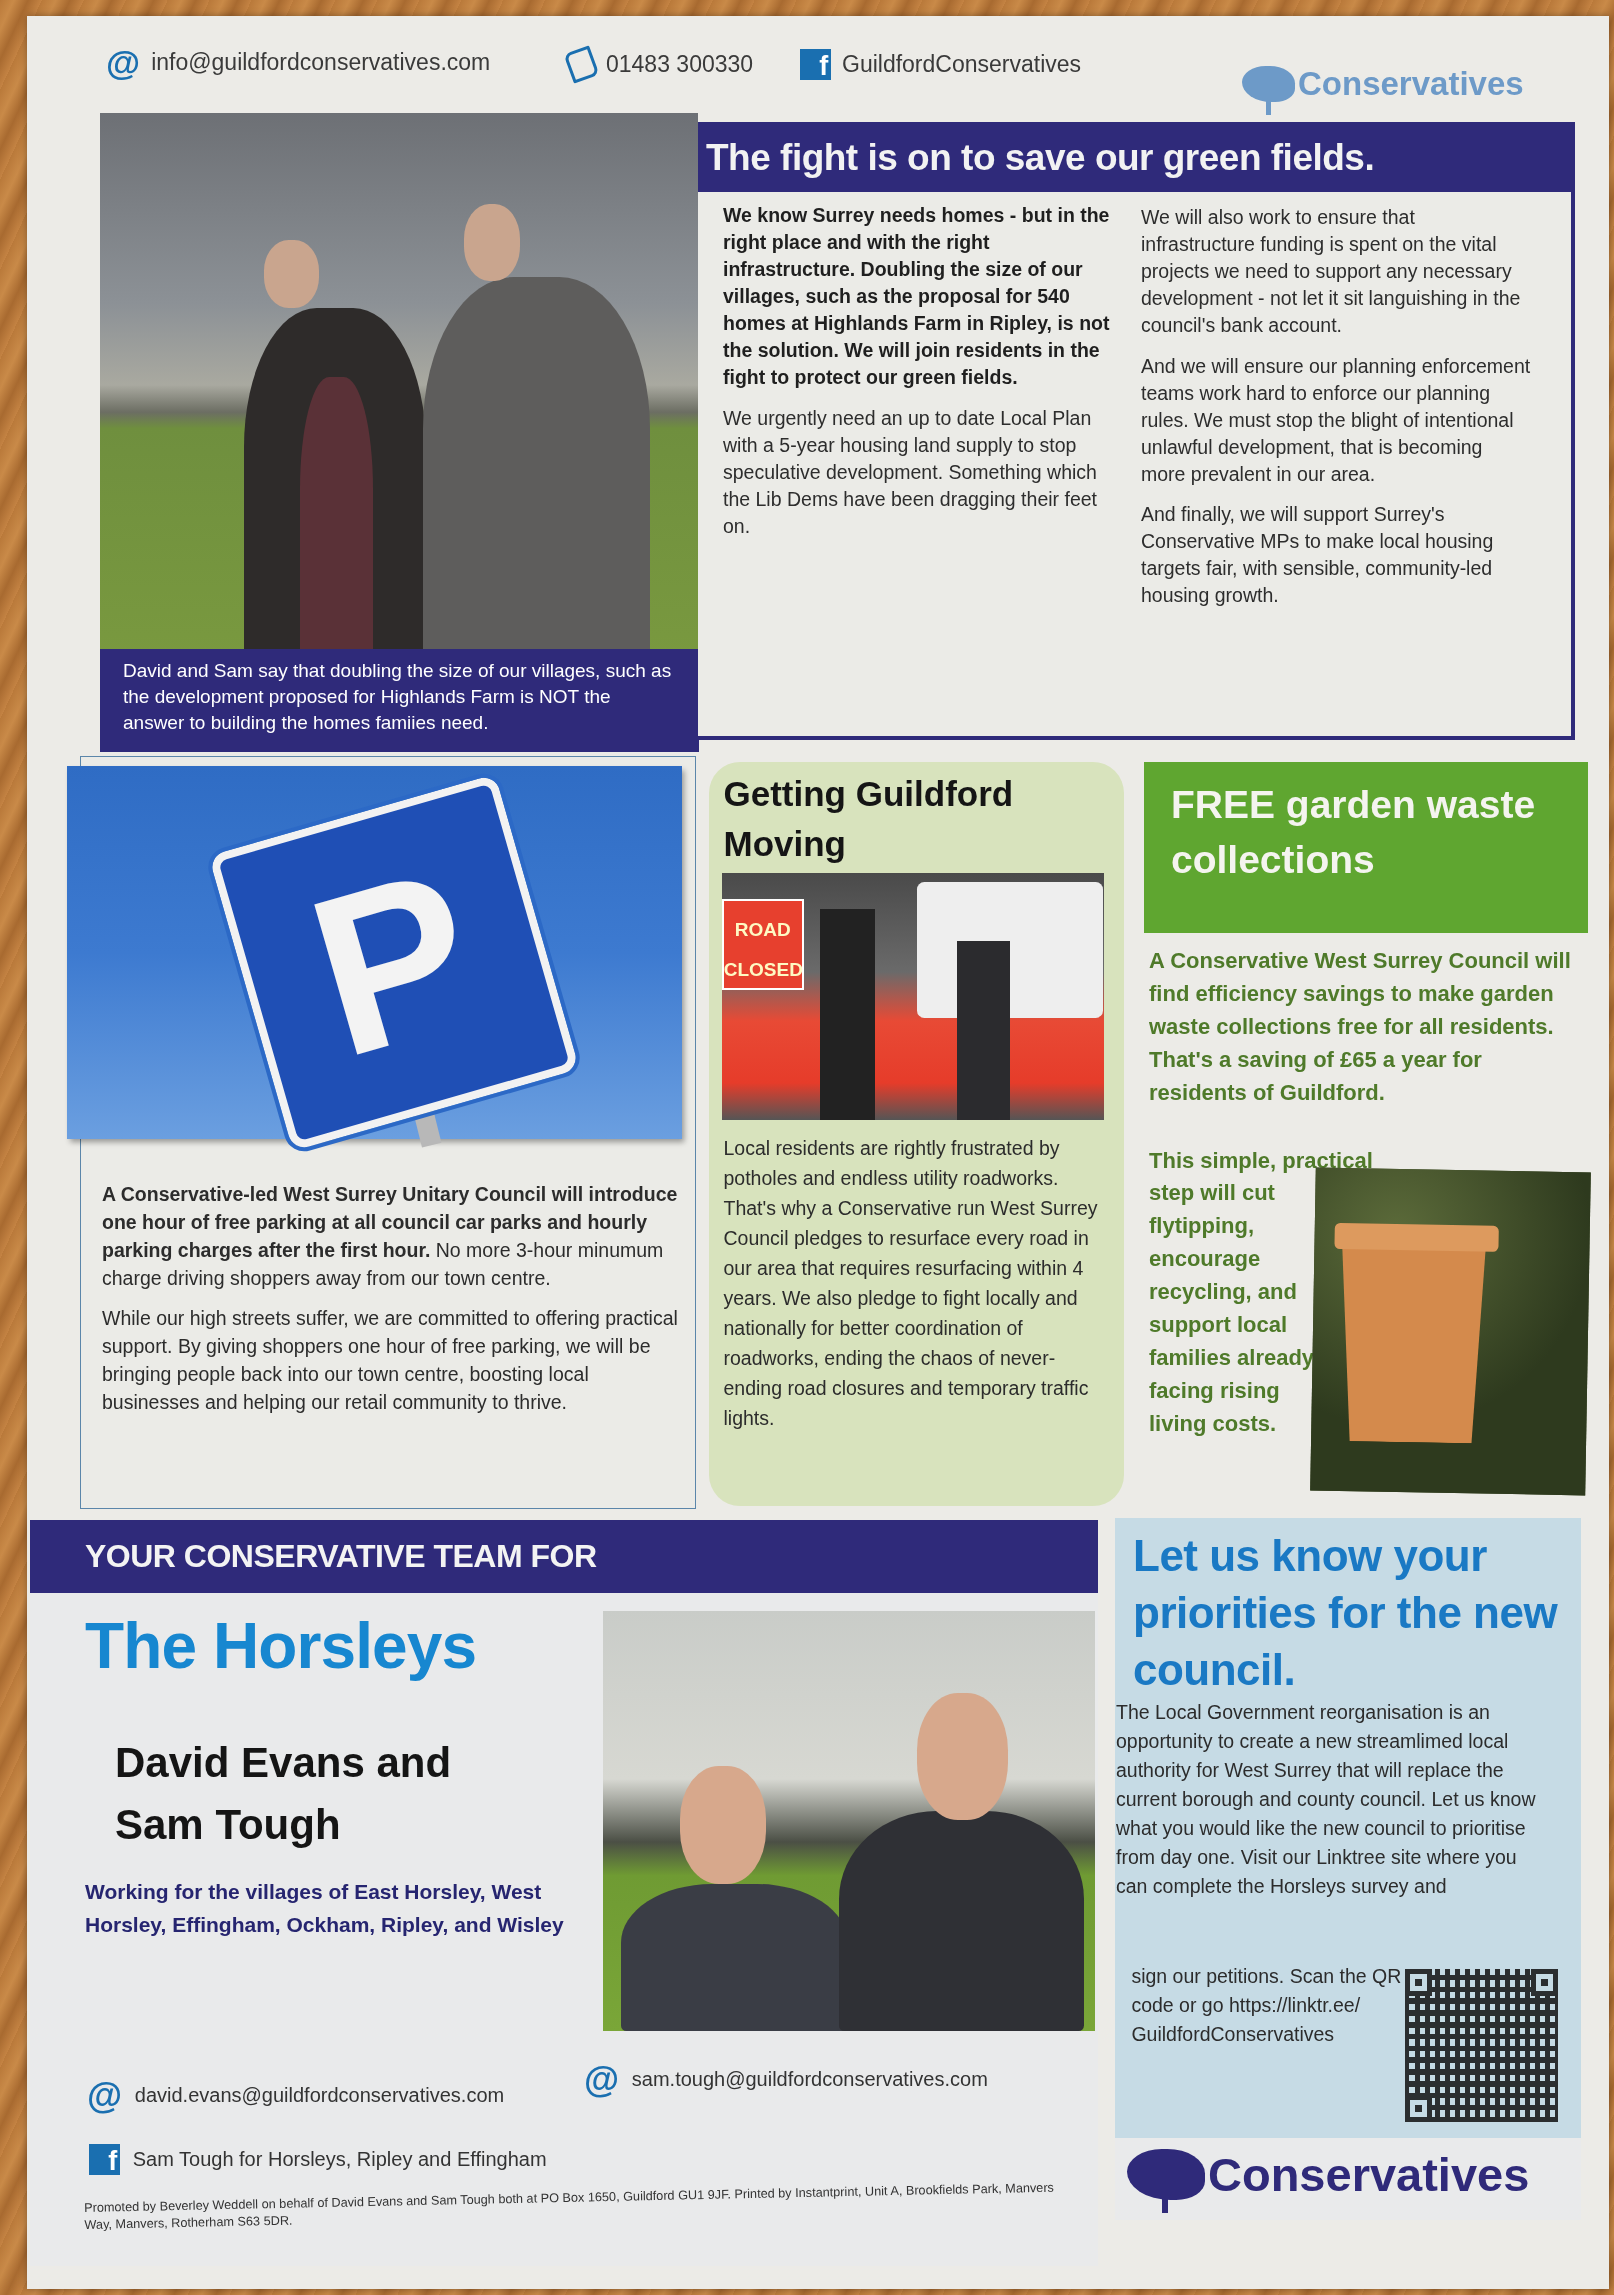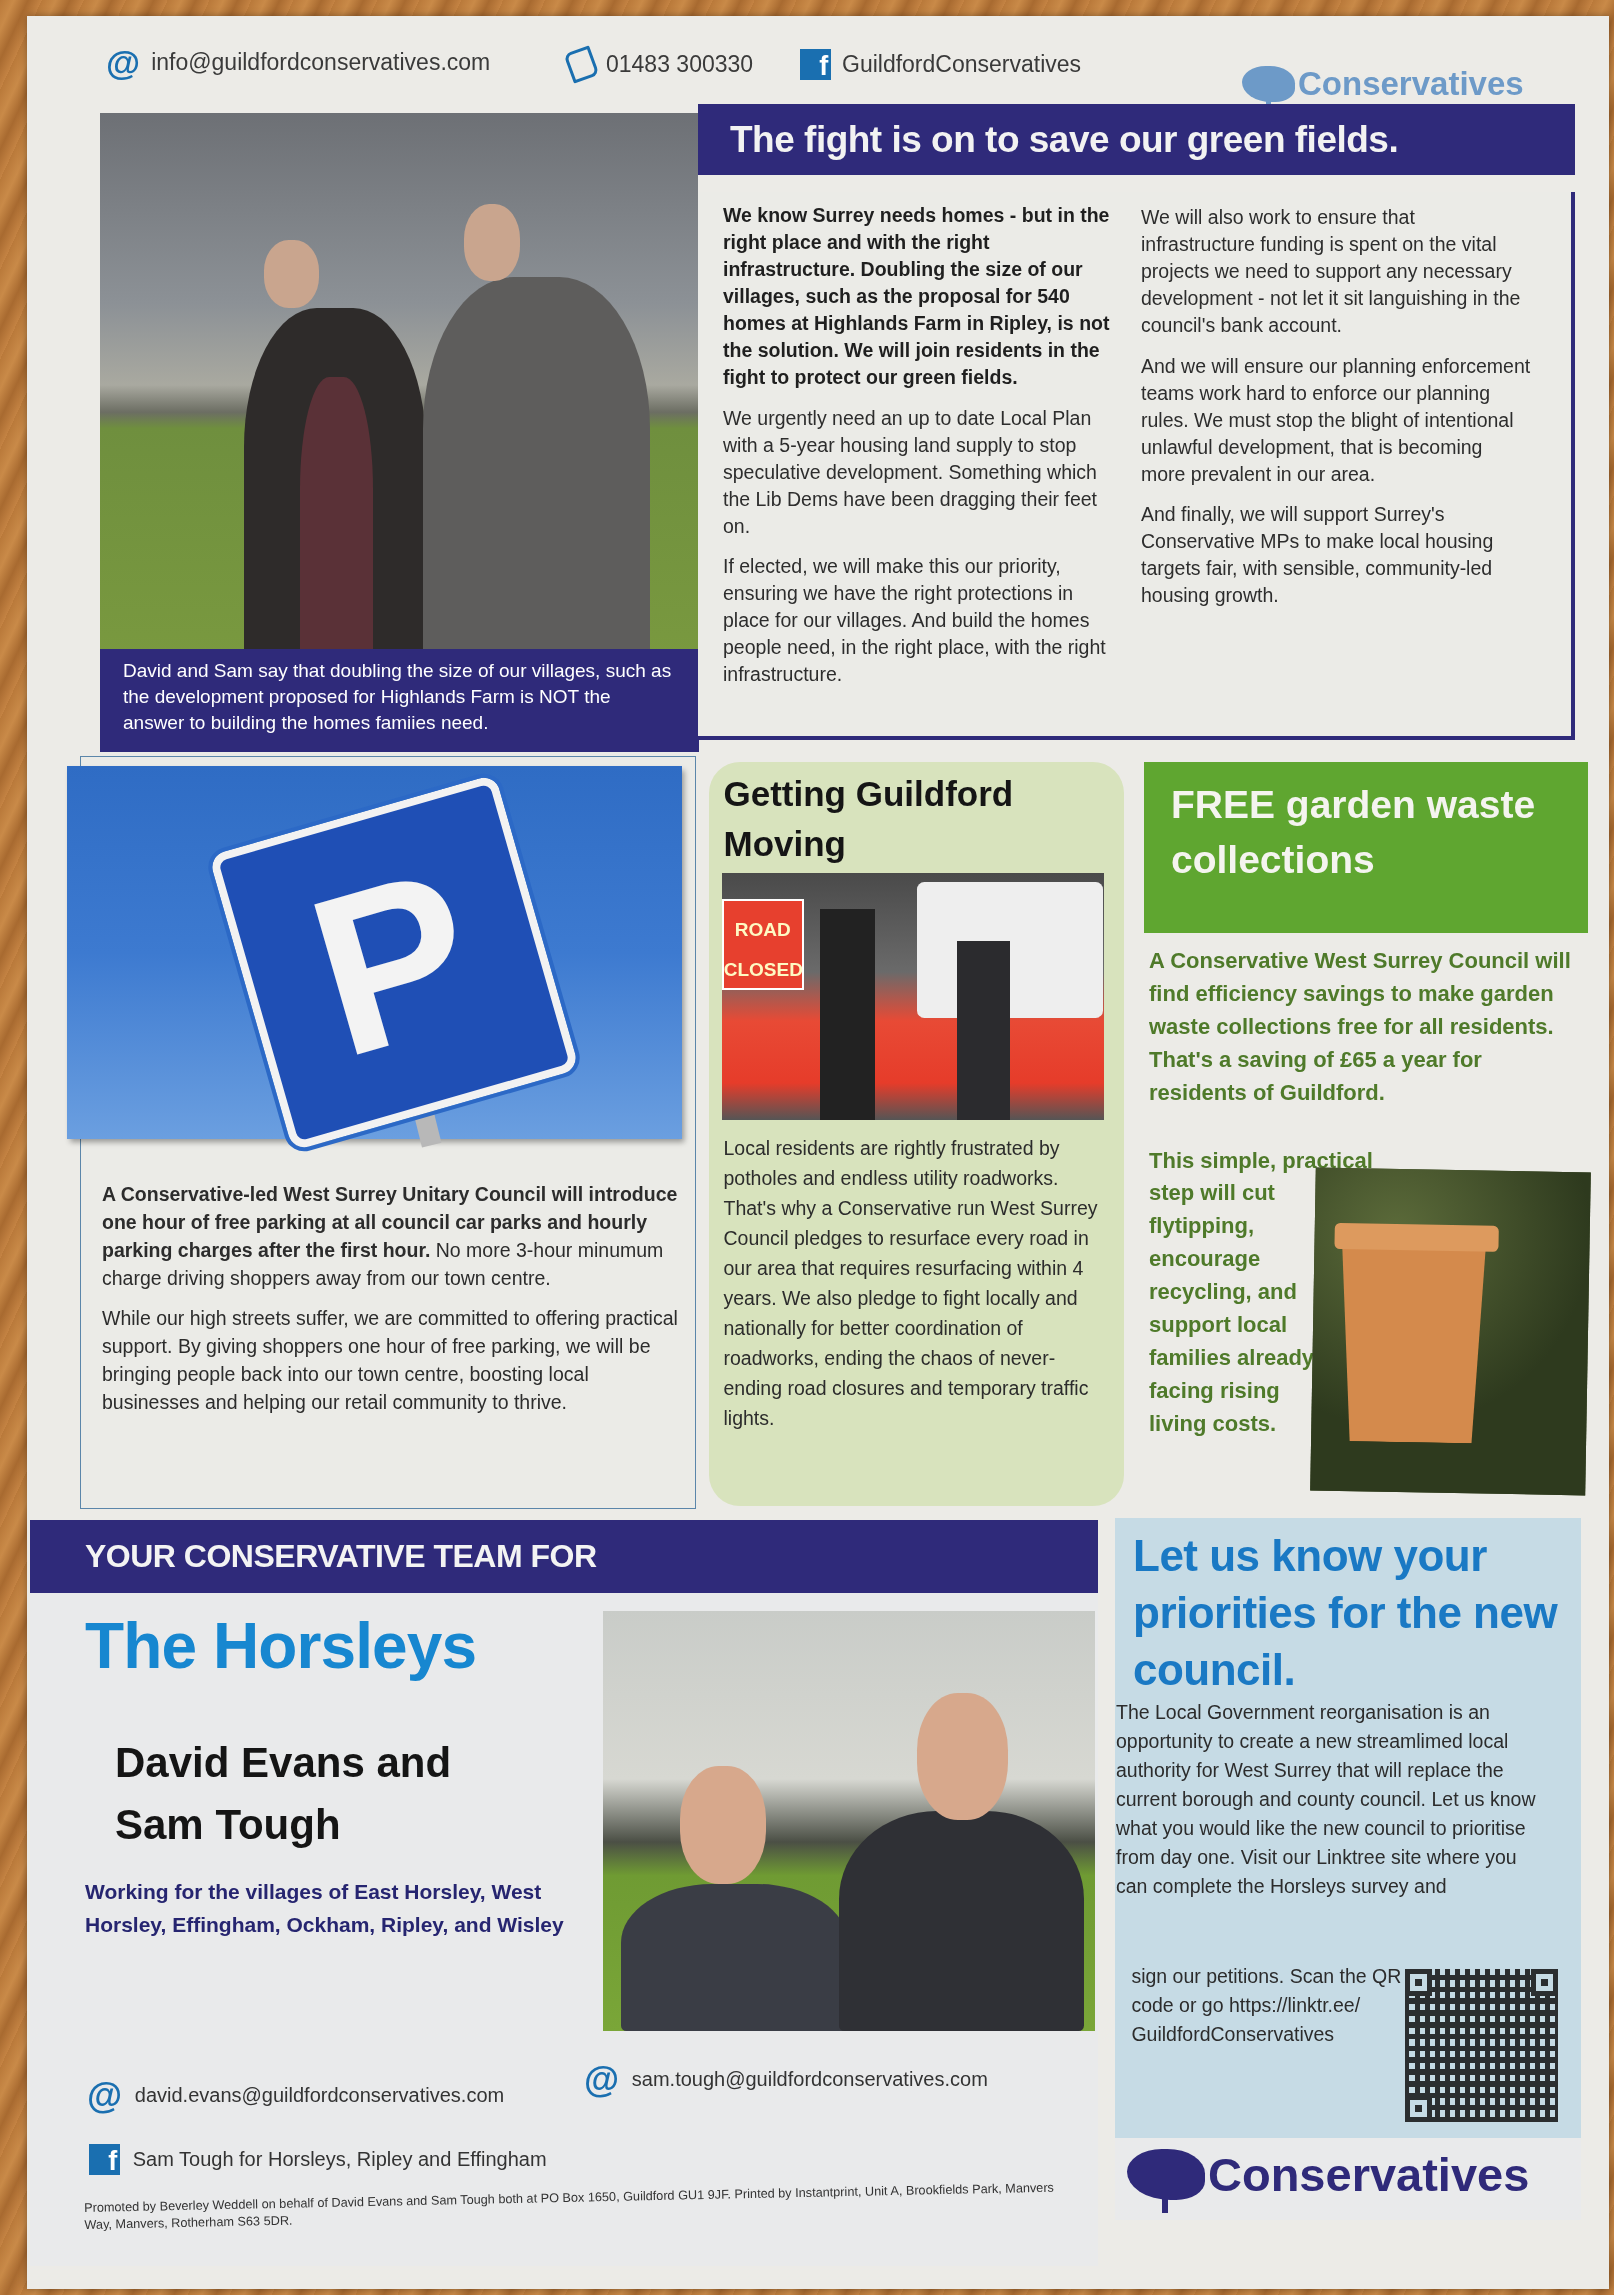--- a/index.html
+++ b/index.html
@@ -21,21 +21,21 @@
   .fb-ico { width:31px; height:31px; background:#1a6fb0; color:#fff; font-weight:bold; font-size:27px; display:flex; align-items:flex-end; justify-content:flex-end; padding-right:2.7px; box-sizing:border-box; line-height:1; }
   .logo { position:absolute; display:flex; align-items:center; gap:3px; font-weight:bold; }
   .tree { border-radius:48% 52% 40% 60%; position:relative; }
   .tree::after { content:""; position:absolute; left:45%; bottom:-12.7px; width:5.5px; height:14.5px; background:inherit; }
 
   
   .photo1 { position:absolute; left:100px; top:113px; width:598px; height:544px;
     background: linear-gradient(180deg, #6d7075 0%, #8c9196 35%, #a9a9a0 50%, #6c6e63 55%, #6f8f3e 58%, #79993f 100%); }
   .person { position:absolute; border-radius:40% 40% 5.5px 5.5px; }
   .caption1 { position:absolute; left:100px; top:649px; width:553px; height:85px; background:#2f2a7a; color:#fff; font-size:19px; line-height:26px; padding:9px 23px; }
-  .banner1 { position:absolute; left:698px; top:104px; width:877px; height:71px; background:#2f2a7a; color:#f2f2f2; font-size:37px; font-weight:bold; display:flex; align-items:center; padding-left:32px; box-sizing:border-box; letter-spacing:-0.5px; }
+  .banner1 { position:absolute; left:698px; top:122px; width:877px; height:71px; background:#2f2a7a; color:#f2f2f2; font-size:37px; font-weight:bold; display:flex; align-items:center; padding-left:8px; box-sizing:border-box; letter-spacing:-0.5px; }
   .box1 { position:absolute; left:698px; top:192px; width:877px; height:548px; background:#ebebe7; border-right:4.5px solid #2f2a7a; border-bottom:4.5px solid #2f2a7a; box-sizing:border-box; }
   .col { position:absolute; font-size:19.5px; line-height:27px; color:#2d2d2d; }
   .col p { margin:0 0 13.6px 0; }
   .col p.b { font-weight:bold; color:#1f1f1f; }
 
   
   .park-frame { position:absolute; left:80px; top:756px; width:616px; height:753px; border:1.8px solid #5b86aa; box-sizing:border-box; background:#ebebe7;}
   .park-photo { position:absolute; left:67px; top:766px; width:615px; height:373px;
     background: linear-gradient(180deg,#2f6cc4 0%,#3d7ad0 50%,#6b9fe0 100%); box-shadow: 2.7px 3.6px 5.5px rgba(0,0,0,.35); }
   .psign { position:absolute; left:245px; top:809px; width:282px; height:291px; background:#1f4fb5; border:8.2px solid #f2f2f2; outline:4.5px solid #2c69c6; border-radius:16.4px; transform:rotate(-16deg); display:flex; align-items:center; justify-content:center; color:#f3f3f3; font-weight:bold; font-size:227px; line-height:1; }
@@ -114,21 +114,20 @@
   <div class="person" style="left:323px; top:164px; width:227px; height:380px; background:#5e5d5c;"></div>
   <div class="abs" style="left:164px; top:127px; width:55px; height:68px; background:#c9a58e; border-radius:45%;"></div>
   <div class="abs" style="left:364px; top:91px; width:56px; height:77px; background:#c9a58e; border-radius:45%;"></div>
 </div>
 <div class="caption1">David and Sam say that doubling the size of our villages, such as the development proposed for Highlands Farm is NOT the answer to building the homes famiies need.</div>
 <div class="banner1">The fight is on to save our green fields.</div>
 <div class="box1"></div>
 <div class="col" style="left:723px; top:202px; width:400px;">
   <p class="b">We know Surrey needs homes - but in the right place and with the right infrastructure. Doubling the size of our villages, such as the proposal for 540 homes at Highlands Farm in Ripley, is not the solution. We will join residents in the fight to protect our green fields.</p>
   <p>We urgently need an up to date Local Plan with a 5-year housing land supply to stop speculative development. Something which the Lib Dems have been dragging their feet on.</p>
-  <p>If elected, we will make this our priority, ensuring we have the right protections in place for our villages. And build the homes people need, in the right place, with the right infrastructure.</p>
 </div>
 <div class="col" style="left:1141px; top:204px; width:391px;">
   <p>We will also work to ensure that infrastructure funding is spent on the vital projects we need to support any necessary development - not let it sit languishing in the council's bank account.</p>
   <p>And we will ensure our planning enforcement teams work hard to enforce our planning rules. We must stop the blight of intentional unlawful development, that is becoming more prevalent in our area.</p>
   <p>And finally, we will support Surrey's Conservative MPs to make local housing targets fair, with sensible, community-led housing growth.</p>
 </div>
 
 <div class="park-frame"></div>
 <div class="park-photo"></div>
 <div class="ppole"></div>

